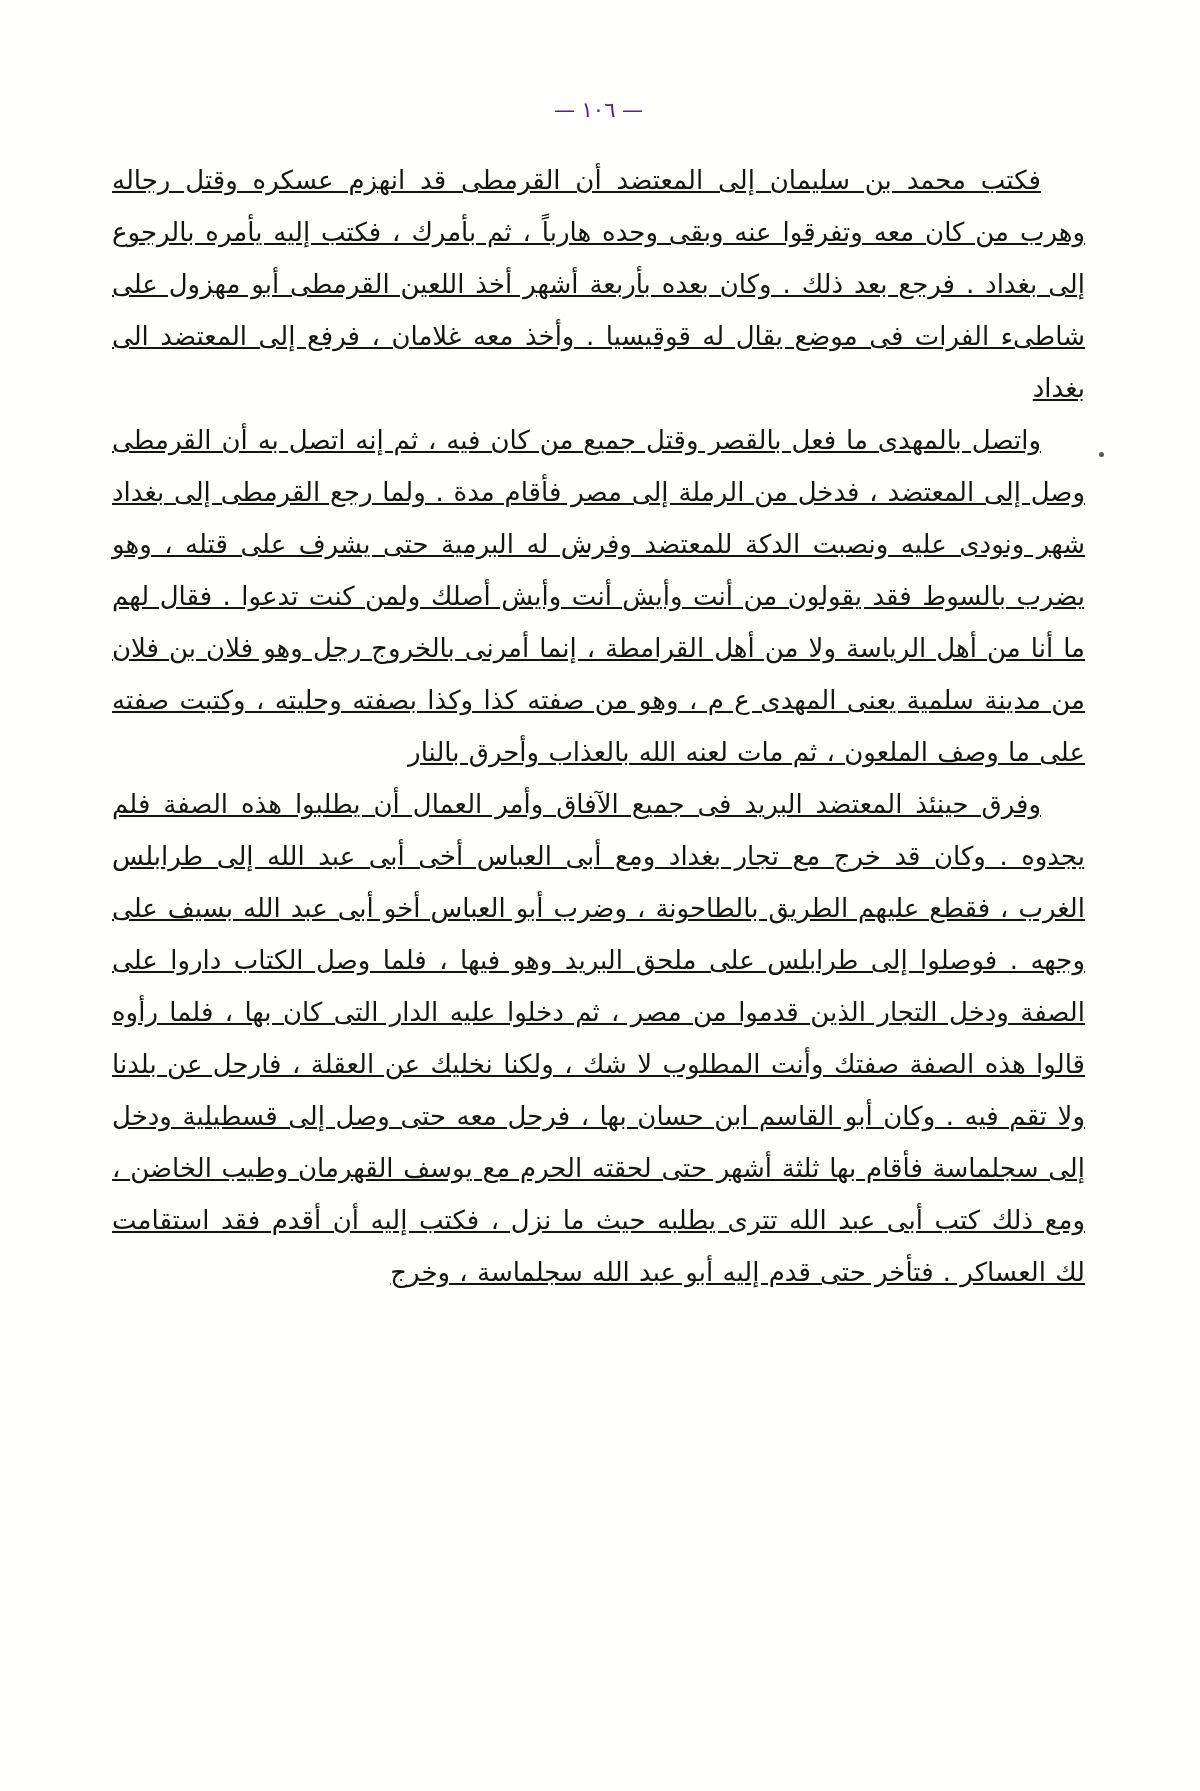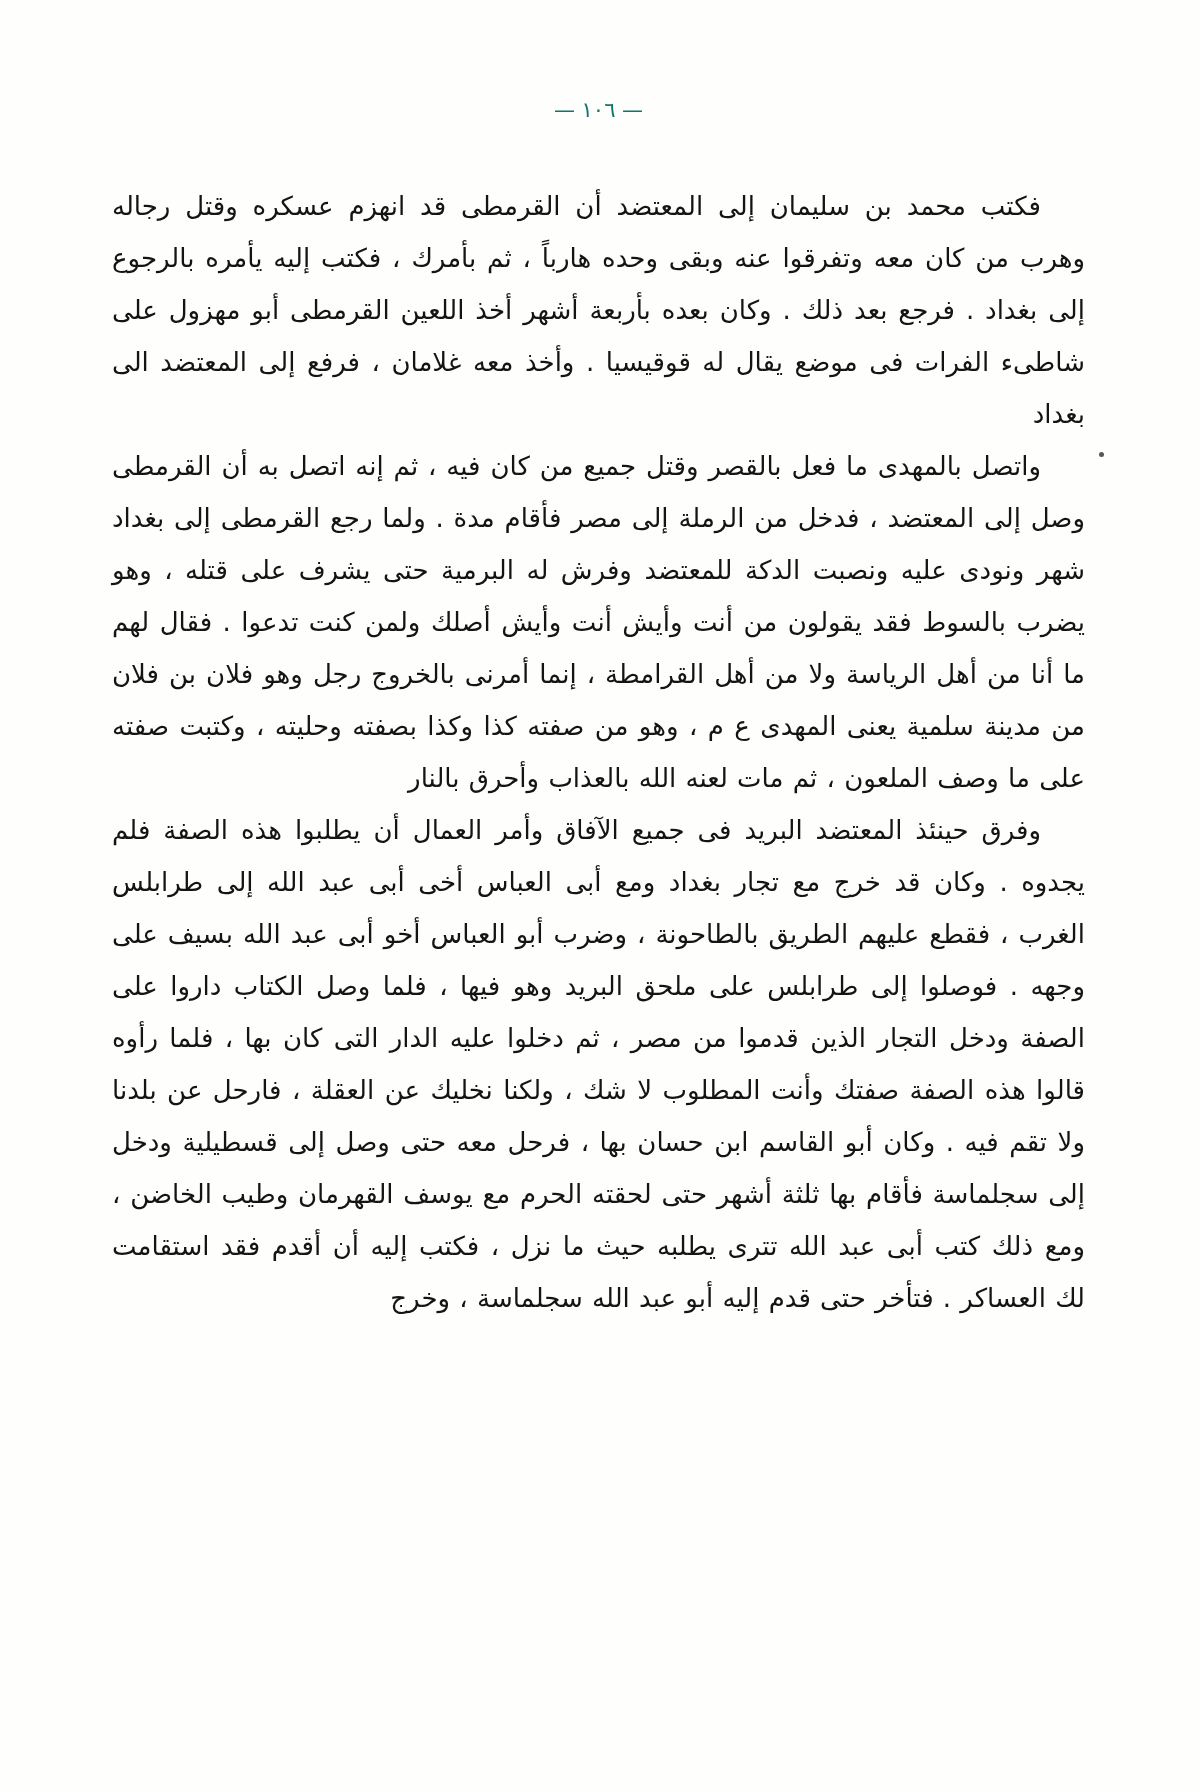--- a/index.html
+++ b/index.html
@@ -19,36 +19,37 @@
     position: absolute;
     inset: 0;
     background: #fefefd;
     box-sizing: border-box;
     padding: 98px 115px 60px 112px;
   }
   .page-header {
     text-align: center;
     font-size: 21px;
     letter-spacing: 2px;
-    color: #0f766e;
-    margin-bottom: 58px;
+    color: #4c1d95;
+    margin-bottom: 32px;
     direction: rtl;
   }
   .text-block {
     direction: rtl;
     text-align: justify;
     font-size: 26px;
     line-height: 52px;
     color: #141414;
     word-spacing: 1px;
   }
   .text-block p.para {
     margin: 0;
     text-indent: 44px;
     text-align: justify;
+    text-decoration: underline;
   }
   
   .scan-artifact {
     position: absolute;
     width: 5px;
     height: 5px;
     border-radius: 50%;
     background: #3a3a3a;
     right: 96px;
     top: 452px;

